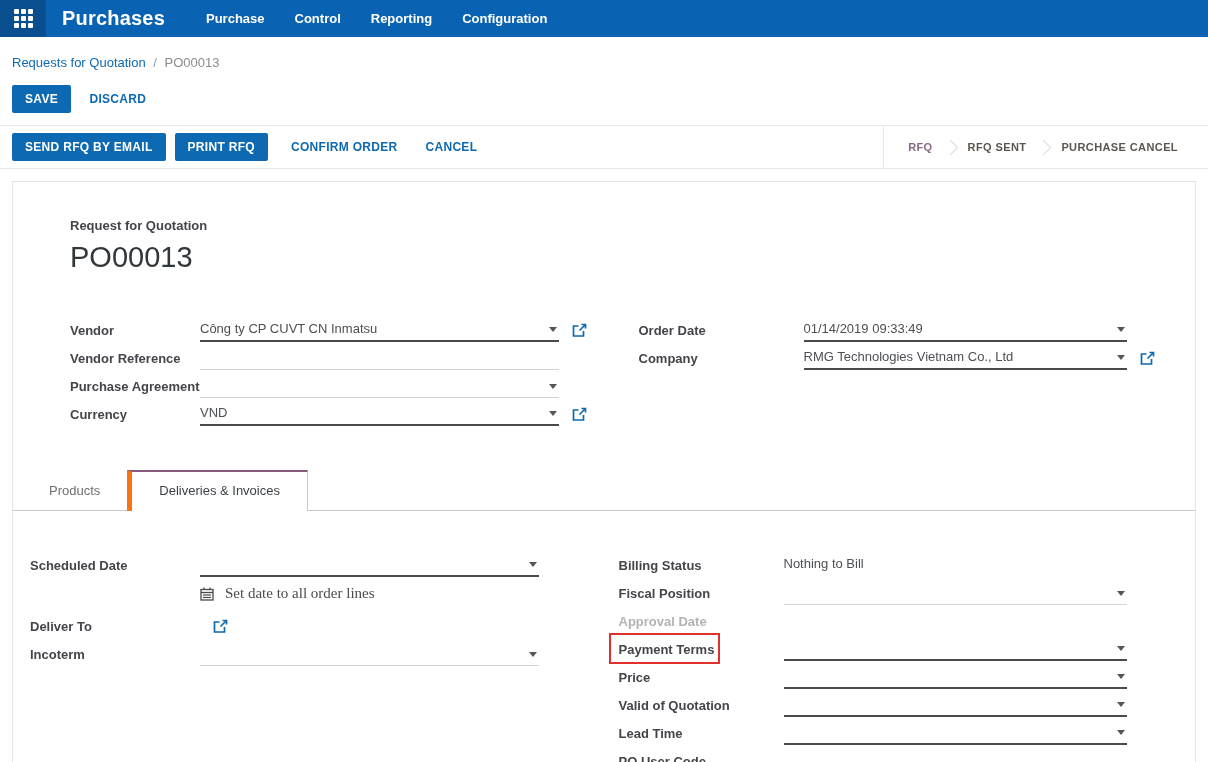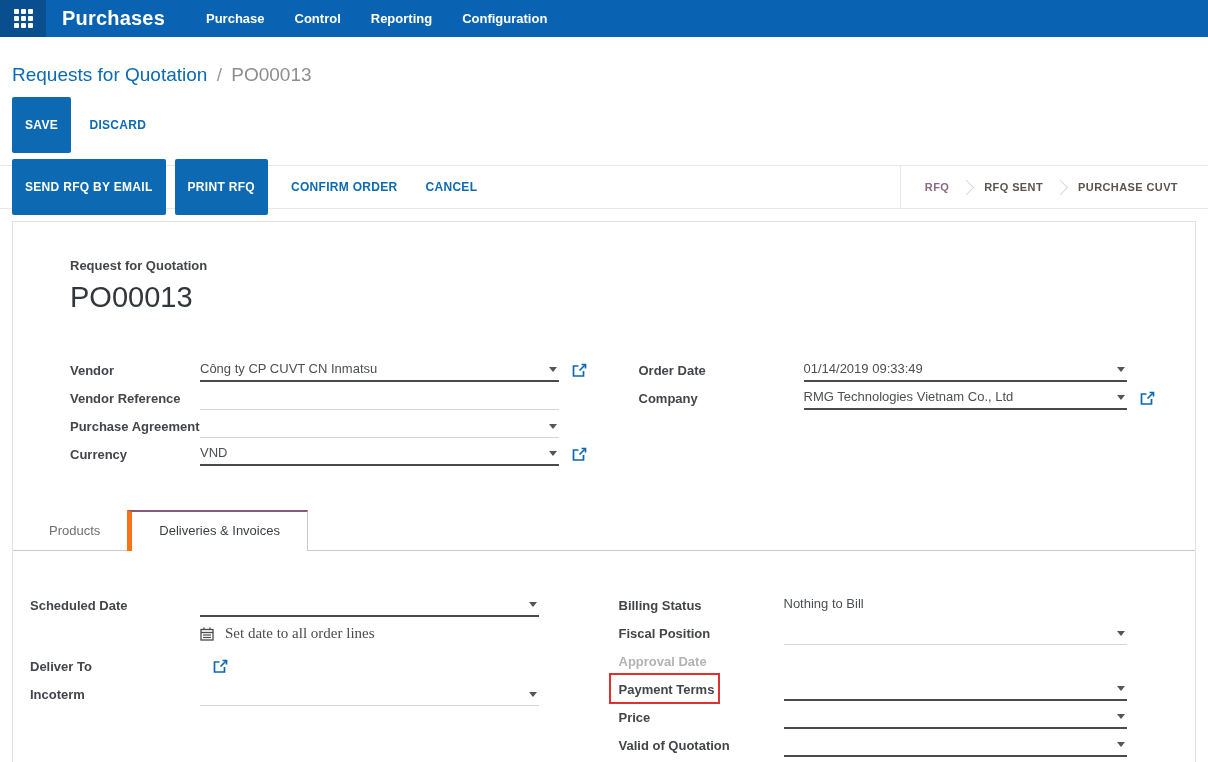--- a/index.html
+++ b/index.html
@@ -10,26 +10,26 @@
   .topnav { height:37px; background:#0a63b2; display:flex; align-items:stretch; color:#fff; }
   .apps-btn { width:46px; background:#094e8f; display:flex; align-items:center; justify-content:center; cursor:pointer; }
   .grid-icon { display:grid; grid-template-columns:repeat(3,5px); grid-gap:2px; }
   .grid-icon i { width:5px; height:5px; background:#fff; border-radius:1px; display:block; }
   .brand { font-size:20px; font-weight:bold; padding:0 26px 0 16px; display:flex; align-items:center; letter-spacing:.2px; }
   .menu { display:flex; align-items:center; }
   .menu-item { padding:0 15px; font-size:13px; font-weight:bold; cursor:pointer; }
 
   
   .cpanel { border-bottom:1px solid #e7e7e7; padding:13px 12px 12px 12px; }
-  .breadcrumb { font-size:19px; line-height:26px; margin-bottom:9px;margin-top:12px; }
+  .breadcrumb { font-size:13px; line-height:26px; margin-bottom:9px; }
   .bc-parent { color:#0d6ab2; cursor:pointer; }
   .bc-sep { color:#9a9a9a; padding:0 4px; }
   .bc-current { color:#8d8d8d; }
   .btn-primary { display:inline-block; background:#0d6ab2; color:#fff; font-size:12px; font-weight:bold;
-                 padding:21px 13px; border-radius:2px; cursor:pointer; letter-spacing:.3px; }
+                 padding:7px 13px; border-radius:2px; cursor:pointer; letter-spacing:.3px; }
   .btn-link { display:inline-block; color:#0d6ab2; font-size:12px; font-weight:bold;
               padding:7px 14px; cursor:pointer; letter-spacing:.3px; }
 
   
   .actionbar { display:flex; align-items:center; height:43px; padding-left:12px; border-bottom:1px solid #e7e7e7; }
   .actionbar .btn-primary { margin-right:9px; }
   .statusbar { margin-left:auto; display:flex; align-items:center; align-self:stretch;
                border-left:1px solid #e7e7e7; padding:0 20px 0 14px; }
   .status { font-size:11px; font-weight:bold; color:#5c544e; letter-spacing:.4px; padding:0 10px; cursor:pointer; }
   .status.active { color:#866a84; }
@@ -116,21 +116,21 @@
   <span class="btn-primary">SEND RFQ BY EMAIL</span>
   <span class="btn-primary">PRINT RFQ</span>
   <span class="btn-link">CONFIRM ORDER</span>
   <span class="btn-link">CANCEL</span>
 
   <div class="statusbar">
     <span class="status active">RFQ</span>
     <span class="chev"></span>
     <span class="status">RFQ SENT</span>
     <span class="chev"></span>
-    <span class="status">PURCHASE CUVT</span>
+    <span class="status">PURCHASE CANCEL</span>
   </div>
 </div>
 
 <div class="sheet">
   <div class="sheet-top">
     <div class="subtitle">Request for Quotation</div>
     <h1 class="doc-title">PO00013</h1>
 
     <div class="fgrid">
 

